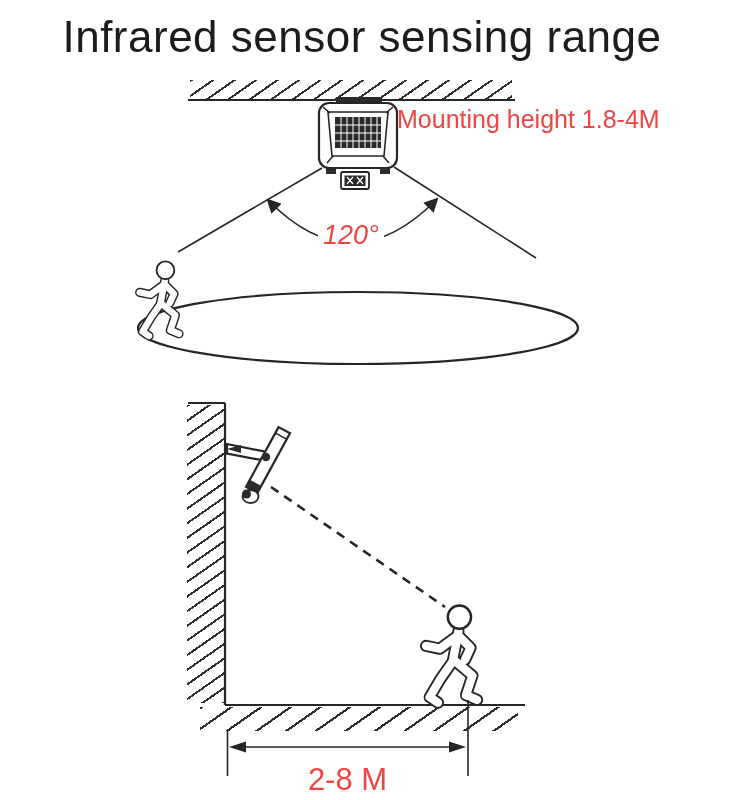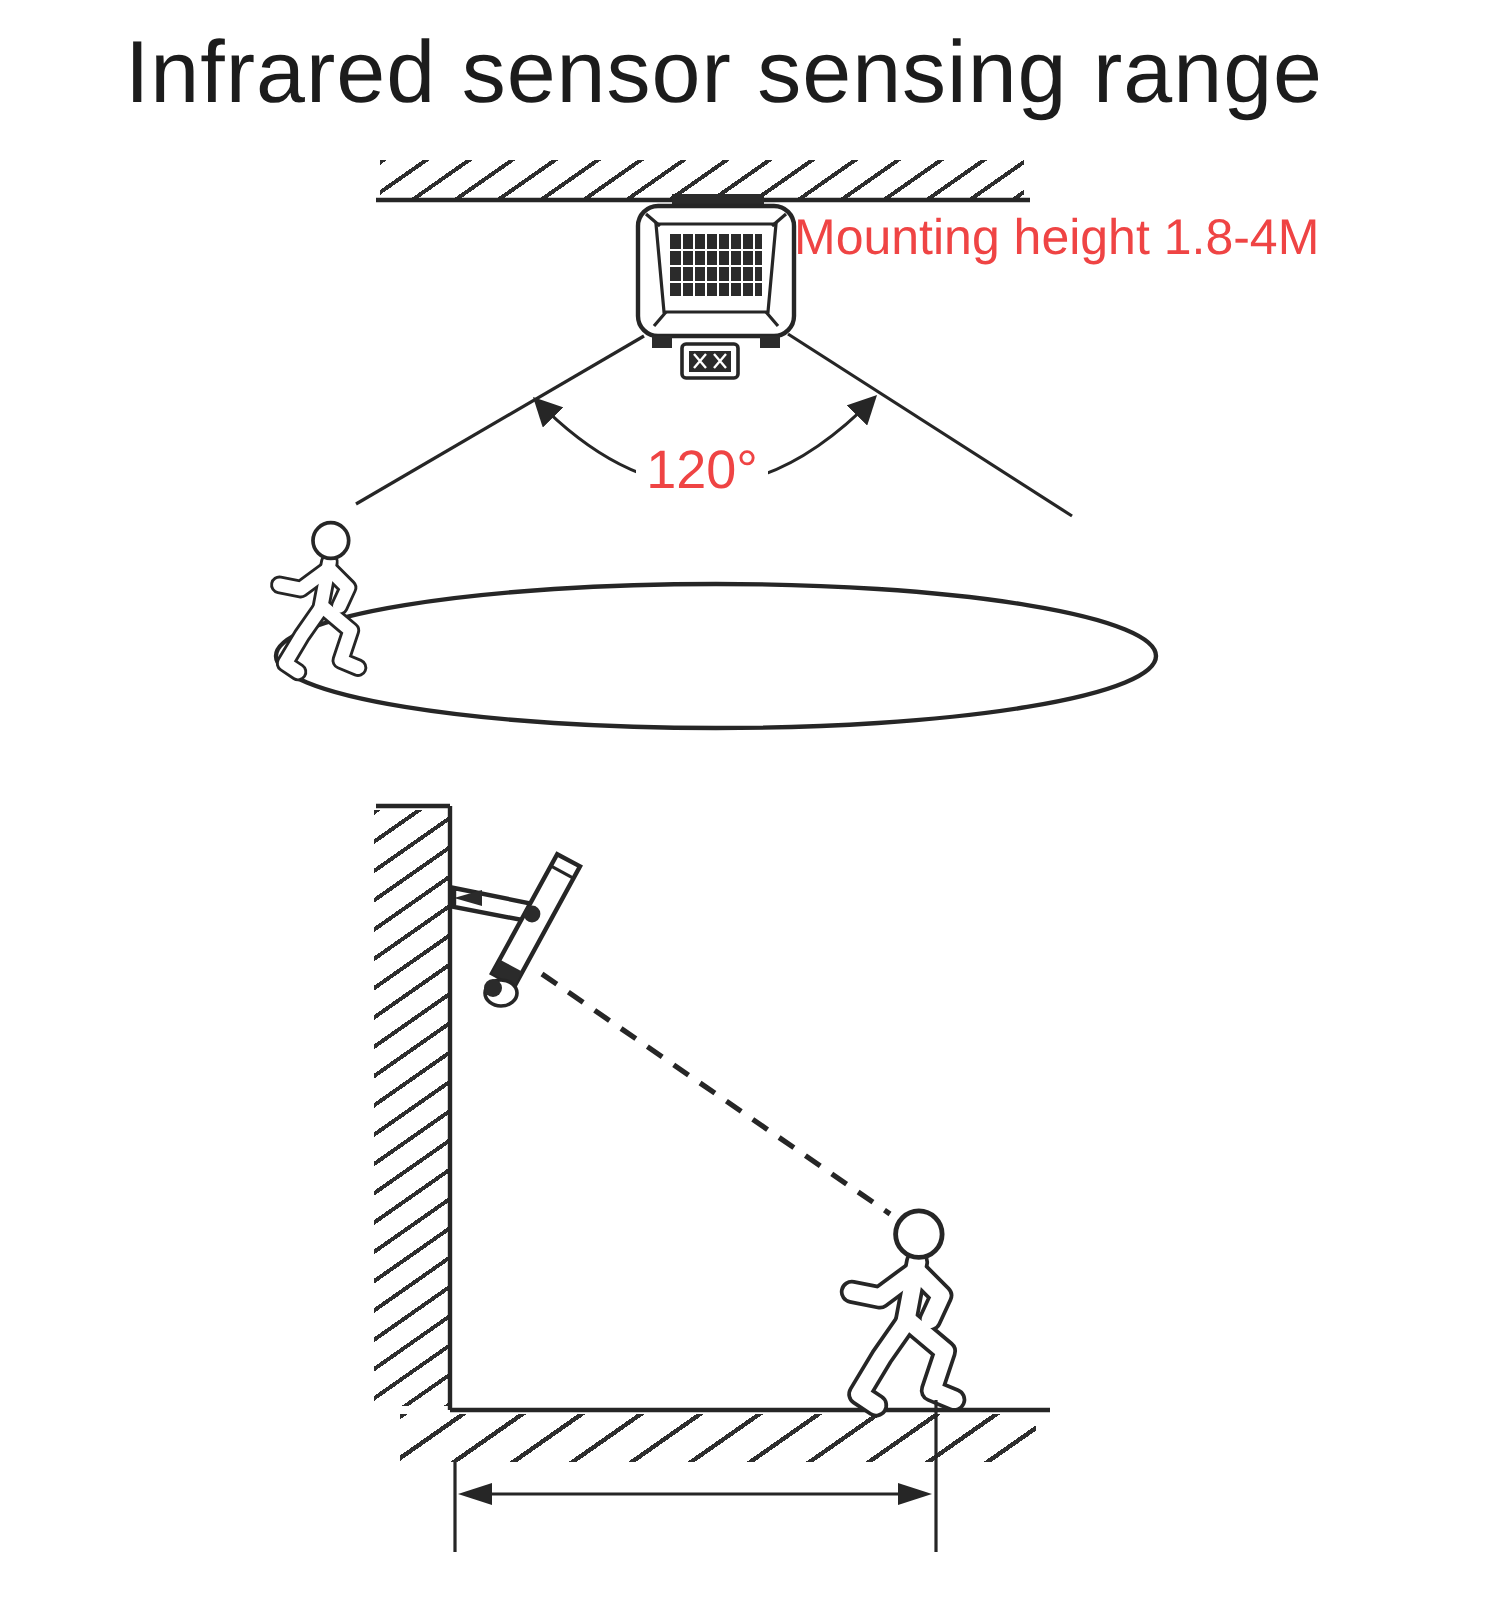--- a/index.html
+++ b/index.html
@@ -6,21 +6,21 @@
   .canvas{
     position:relative;width:756px;height:800px;background:#ffffff;overflow:hidden;
     font-family:"Liberation Sans", sans-serif;color:#1c1c1c;
   }
   .title{
     position:absolute;top:12px;left:0;width:724px;text-align:center;
     font-size:44px;font-weight:400;letter-spacing:0.5px;color:#1c1c1c;
   }
   .label{position:absolute;color:#ef4444;}
   .label-mounting{left:397px;top:105px;font-size:25px;}
-  .label-angle{left:318px;top:220px;width:66px;text-align:center;font-size:27px;background:#ffffff;}
+  .label-angle{left:318px;top:220px;width:66px;text-align:center;font-size:27px;background:#ffffff;font-style:italic;}
   .label-distance{left:227px;top:762px;width:241px;text-align:center;font-size:31px;}
   .hatch{position:absolute;}
   .ceiling-hatch{
     left:190px;top:80px;width:322px;height:19px;
     background:repeating-linear-gradient(145deg,#2e2e2e 0 2px,transparent 2px 12.3px);
   }
   .wall-hatch{
     left:187px;top:405px;width:37px;height:298px;
     background:repeating-linear-gradient(145deg,#2e2e2e 0 2px,transparent 2px 12px);
   }
@@ -117,14 +117,15 @@
       <path class="ink thin" d="M227.5,731 V776"></path>
       <path class="ink thin" d="M468,700 V776"></path>
       <path class="ink thin" d="M243,747 H452"></path>
       <path d="M229,747 L246,741.5 L246,752.5 Z" fill="#262626"></path>
       <path d="M466,747 L449,741.5 L449,752.5 Z" fill="#262626"></path>
     </g>
   </svg>
 
   <div class="label label-mounting">Mounting height 1.8-4M</div>
   <div class="label label-angle">120°</div>
+  <div class="label label-distance">2-8 M</div>
 
 </div>
 
 </body></html>

